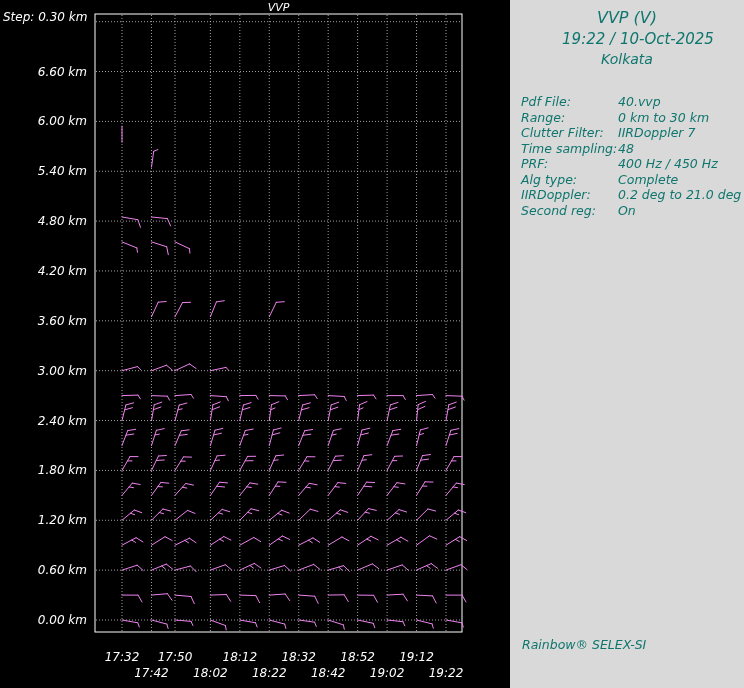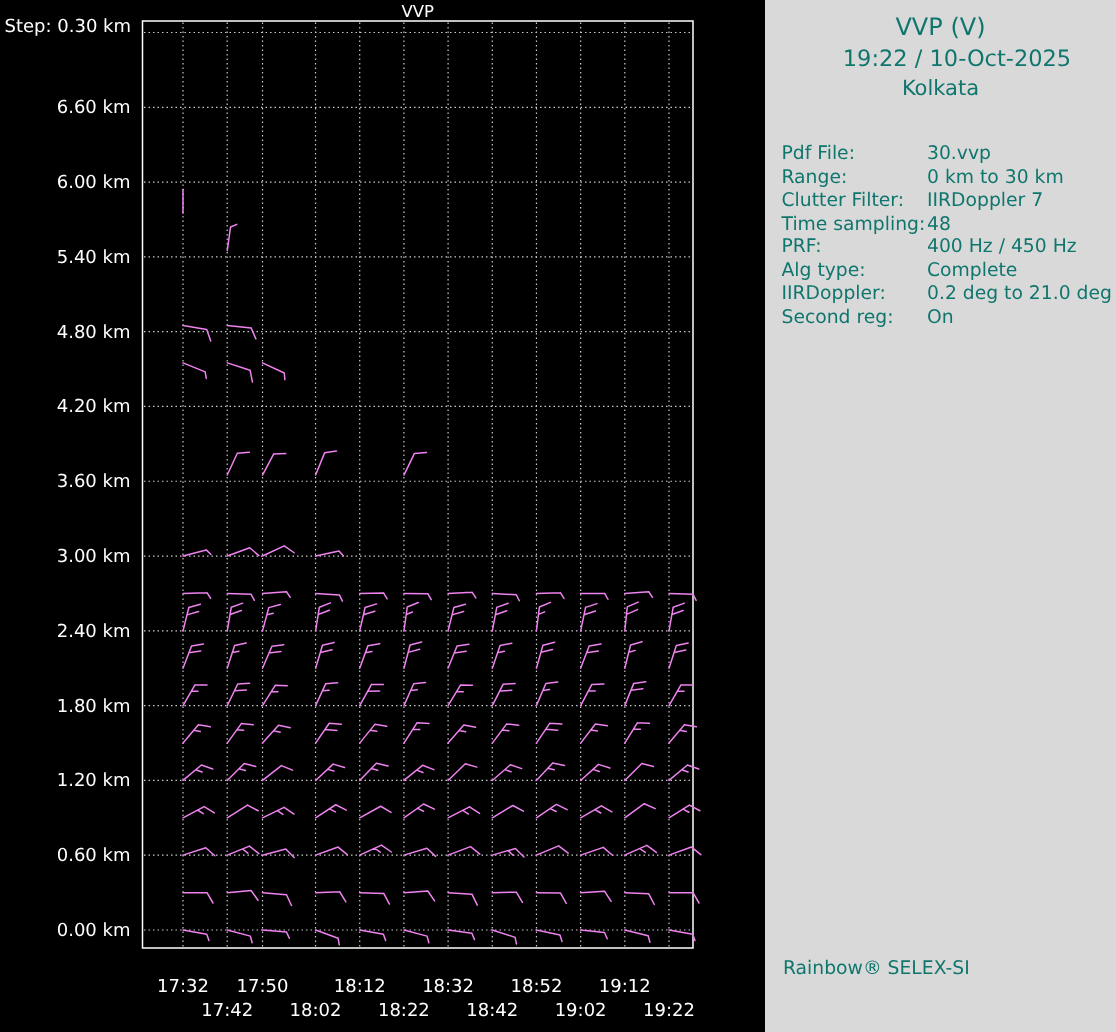--- a/index.html
+++ b/index.html
@@ -1,16 +1,16 @@
 <!DOCTYPE html>
 <html><head>
 <meta charset="utf-8">
 <style>
   html,body{margin:0;padding:0;background:#000;}
-  .app{position:relative;width:744px;height:688px;background:#000;font-family:"DejaVu Sans",sans-serif;overflow:hidden;}
+  .app{position:relative;width:744px;height:688px;background:#000;font-family:"DejaVu Sans",sans-serif;overflow:hidden;font-style:italic;}
   .plot-title{position:absolute;left:95px;top:1px;width:367px;text-align:center;color:#fff;font-size:11px;}
   .step-label{position:absolute;left:3px;top:10px;color:#fff;font-size:12px;white-space:nowrap;}
   #plot-svg{position:absolute;left:0;top:0;}
   .info-panel{position:absolute;left:510px;top:0;width:234px;height:688px;background:#d9d9d9;color:#0f766e;}
   .panel-title{margin-top:8px;text-align:center;font-size:16px;}
   .panel-datetime{text-align:center;font-size:15px;margin-top:3px;padding-left:22px;}
   .panel-site{text-align:center;font-size:14px;margin-top:3px;}
   .info-list{margin:27px 0 0 11px;font-size:12.5px;line-height:15.5px;}
   .info-row{display:flex;}
   .info-label{width:97px;flex:none;}
@@ -223,21 +223,21 @@
   </div>
 
   <div class="info-panel">
     <div class="panel-title">VVP (V)</div>
     <div class="panel-datetime">19:22 / 10-Oct-2025</div>
     <div class="panel-site">Kolkata</div>
 
     <div class="info-list">
       <div class="info-row">
         <span class="info-label">Pdf File:</span>
-        <span class="info-value">30.vvp</span>
+        <span class="info-value">40.vvp</span>
       </div>
       <div class="info-row">
         <span class="info-label">Range:</span>
         <span class="info-value">0 km to 30 km</span>
       </div>
       <div class="info-row">
         <span class="info-label">Clutter Filter:</span>
         <span class="info-value">IIRDoppler 7</span>
       </div>
       <div class="info-row">

